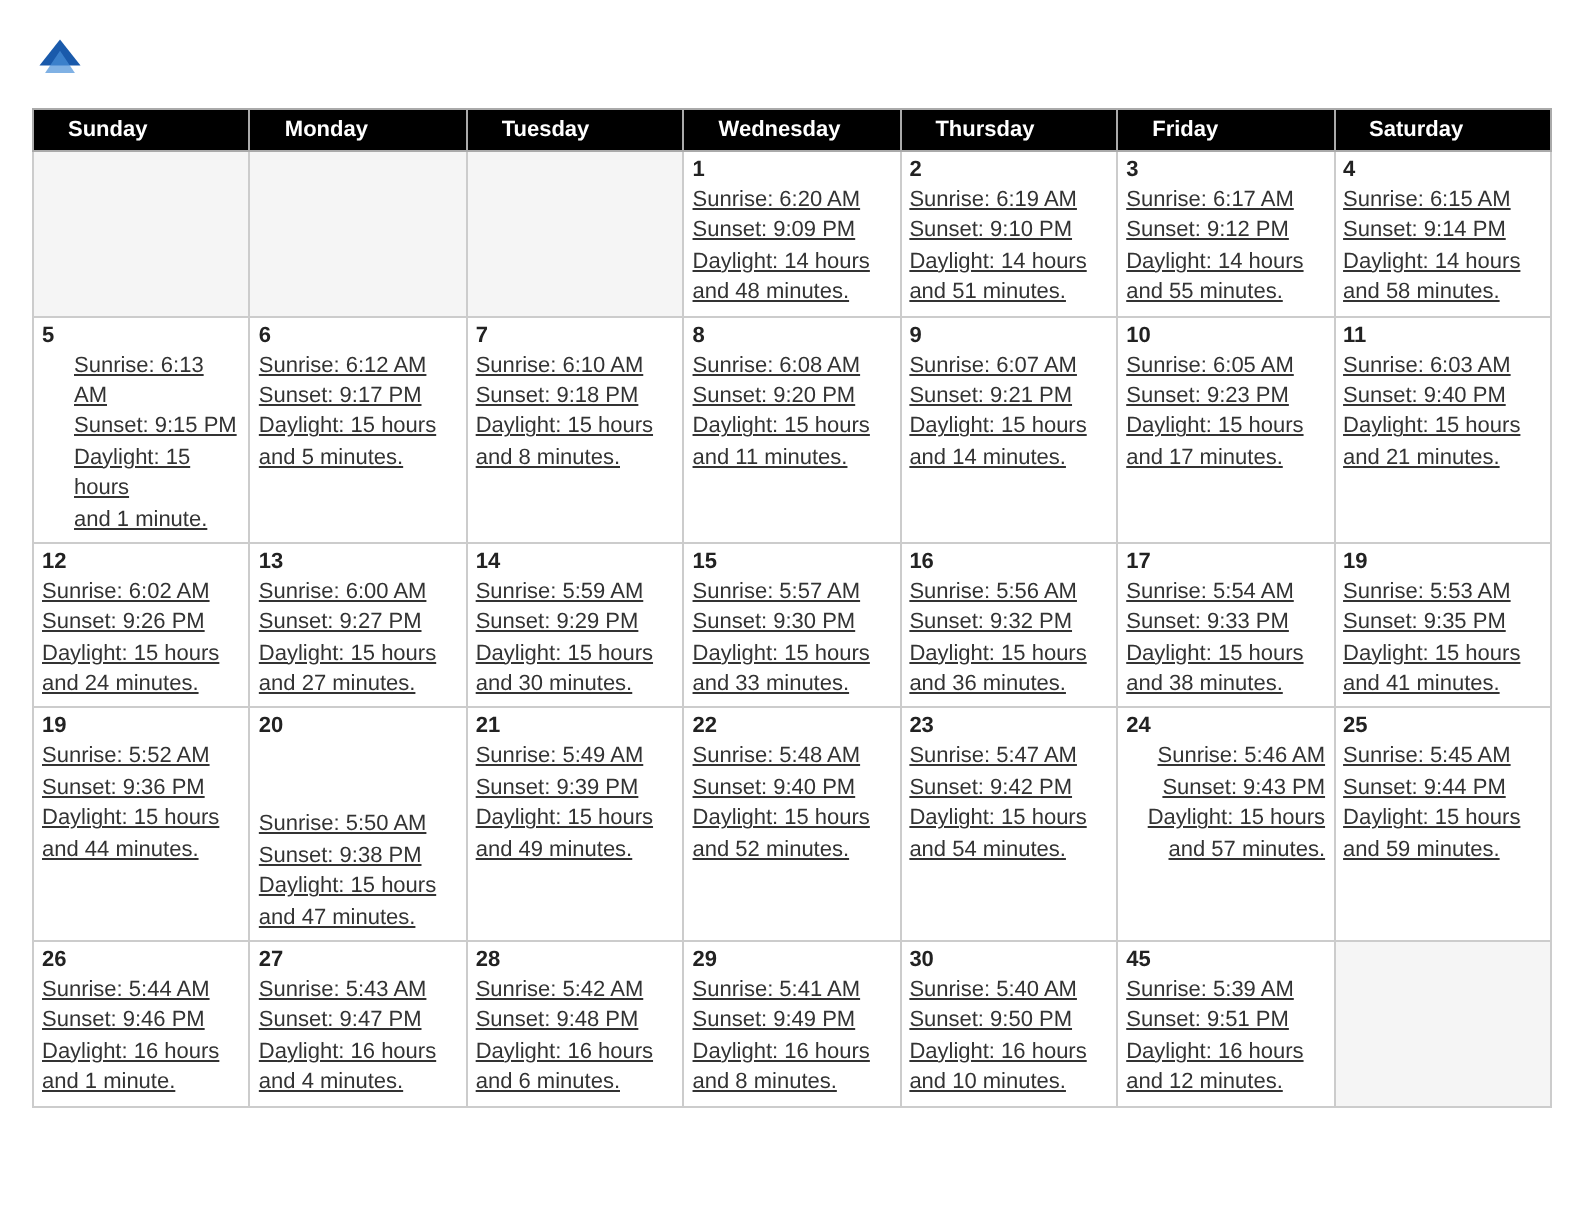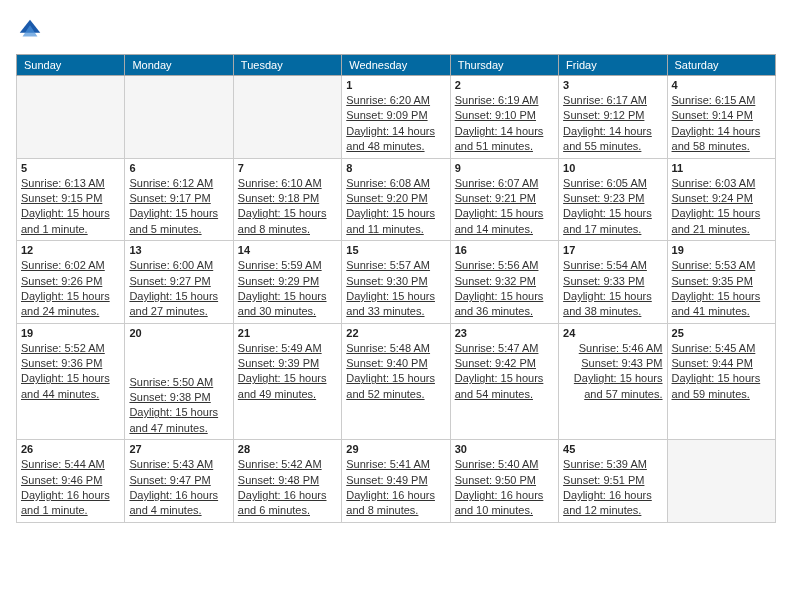--- a/index.html
+++ b/index.html
@@ -57,26 +57,26 @@
       font-size: 14px;
       color: #444;
       font-weight: bold;
     }
     .calendar {
       width: 100%;
       border-collapse: collapse;
       table-layout: fixed;
     }
     .calendar th {
-      background-color: #0369a1;
+      background-color: #000000;
       color: #fff;
       font-size: 11px;
-      font-weight: normal;
+      font-weight: bold;
       text-align: left;
-      padding: 4px 7px;
+      padding: 4px 17px;
       border: 1px solid #aaa;
     }
     .calendar td {
       border: 1px solid #ccc;
       vertical-align: top;
       padding: 3px 4px;
       font-size: 9px;
       color: #333;
       height: 80px;
       background: #fff;
@@ -163,21 +163,21 @@
             <div class="cell-day">4</div>
             <div class="cell-info" style="white-space: pre-line;">Sunrise: 6:15 AM
 Sunset: 9:14 PM
 Daylight: 14 hours
 and 58 minutes.</div>
           </td>
         </tr>
         <tr class="week-row">
           <td>
             <div class="cell-day">5</div>
-            <div class="cell-info" style="white-space: pre-line;">Sunrise: 6:13 AM
+            <div class="cell-info" style="white-space: pre-line; margin-left: 16px;">Sunrise: 6:13 AM
 Sunset: 9:15 PM
 Daylight: 15 hours
 and 1 minute.</div>
           </td>
           <td>
             <div class="cell-day">6</div>
             <div class="cell-info" style="white-space: pre-line;">Sunrise: 6:12 AM
 Sunset: 9:17 PM
 Daylight: 15 hours
 and 5 minutes.</div>
@@ -206,21 +206,21 @@
           <td>
             <div class="cell-day">10</div>
             <div class="cell-info" style="white-space: pre-line;">Sunrise: 6:05 AM
 Sunset: 9:23 PM
 Daylight: 15 hours
 and 17 minutes.</div>
           </td>
           <td>
             <div class="cell-day">11</div>
             <div class="cell-info" style="white-space: pre-line;">Sunrise: 6:03 AM
-Sunset: 9:24 PM
+Sunset: 9:40 PM
 Daylight: 15 hours
 and 21 minutes.</div>
           </td>
         </tr>
         <tr class="week-row">
           <td>
             <div class="cell-day">12</div>
             <div class="cell-info" style="white-space: pre-line;">Sunrise: 6:02 AM
 Sunset: 9:26 PM
 Daylight: 15 hours

